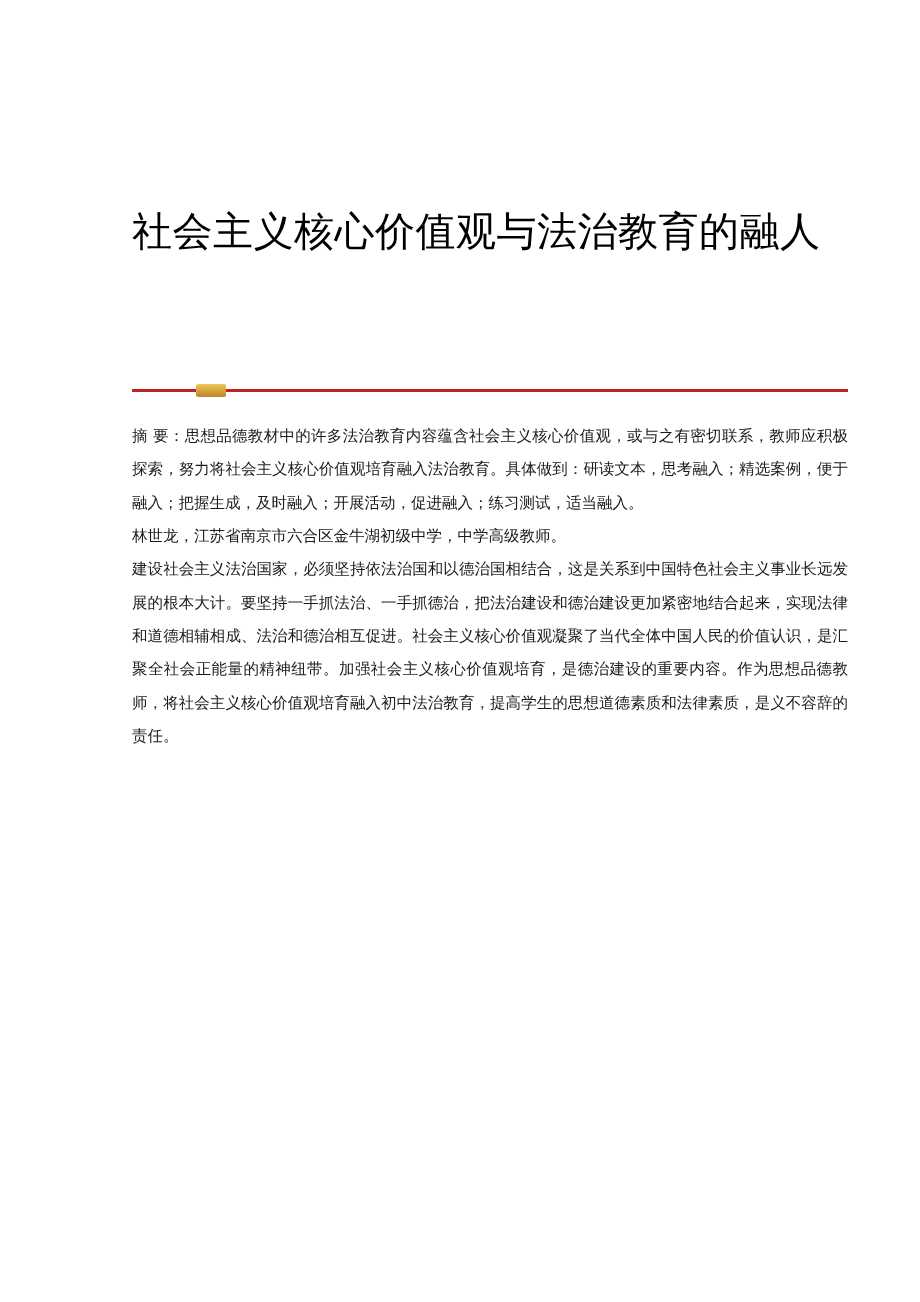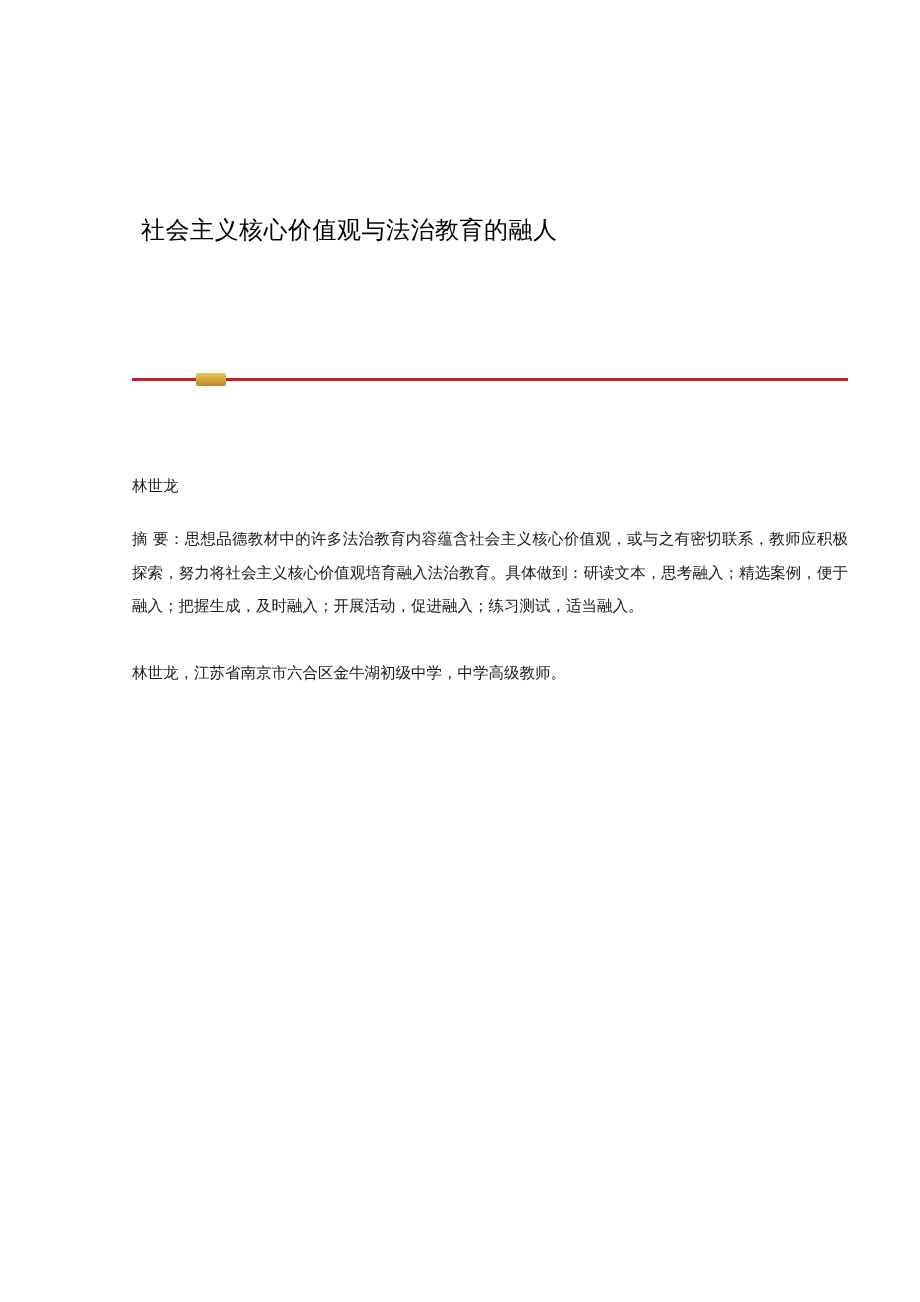--- a/index.html
+++ b/index.html
@@ -23,23 +23,23 @@
     height: 1302px;
     background: #ffffff;
   }
   .content {
     position: absolute;
     left: 132px;
     top: 0;
     width: 716px;
   }
   .doc-title {
-    margin: 9px;
+    margin: 0;
     padding-top: 206px;
-    font-size: 24px;
+    font-size: 40px;
     font-weight: normal;
     line-height: 1.25;
     letter-spacing: 0.5px;
     font-family: "DejaVu Sans", "Liberation Sans", sans-serif;
     color: #000000;
   }
   .divider-wrap {
     position: relative;
     margin-top: 128px;
     height: 14px;
@@ -70,41 +70,41 @@
   }
   p.para {
     margin: 22px 0 0 0;
     font-size: 15.5px;
     line-height: 2.15;
     text-align: justify;
     font-family: "DejaVu Sans", "Liberation Sans", sans-serif;
     color: #1a1a1a;
   }
   p.para.tight {
-    margin-top: 34px;
+    margin-top: 0;
   }
   .keys {
     letter-spacing: 0.3px;
   }
 </style>
 </head>
 <body>
 
 <div class="page">
   <div class="content">
 
     <h1 class="doc-title">社会主义核心价值观与法治教育的融人</h1>
 
     <div class="divider-wrap">
       <div class="divider-line"></div>
       <div class="divider-ornament"></div>
     </div>
 
-    <div class="byline">林世龙</div>
 
     <p class="para">摘 要：思想品德教材中的许多法治教育内容蕴含社会主义核心价值观，或与之有密切联系，教师应积极探索，努力将社会主义核心价值观培育融入法治教育。具体做到：研读文本，思考融入；精选案例，便于融入；把握生成，及时融入；开展活动，促进融入；练习测试，适当融入。</p>
 
 
     <p class="para tight">林世龙，江苏省南京市六合区金牛湖初级中学，中学高级教师。</p>
 
+    <p class="para tight">建设社会主义法治国家，必须坚持依法治国和以德治国相结合，这是关系到中国特色社会主义事业长远发展的根本大计。要坚持一手抓法治、一手抓德治，把法治建设和德治建设更加紧密地结合起来，实现法律和道德相辅相成、法治和德治相互促进。社会主义核心价值观凝聚了当代全体中国人民的价值认识，是汇聚全社会正能量的精神纽带。加强社会主义核心价值观培育，是德治建设的重要内容。作为思想品德教师，将社会主义核心价值观培育融入初中法治教育，提高学生的思想道德素质和法律素质，是义不容辞的责任。</p>
 
   </div>
 </div>
 
 </body></html>

